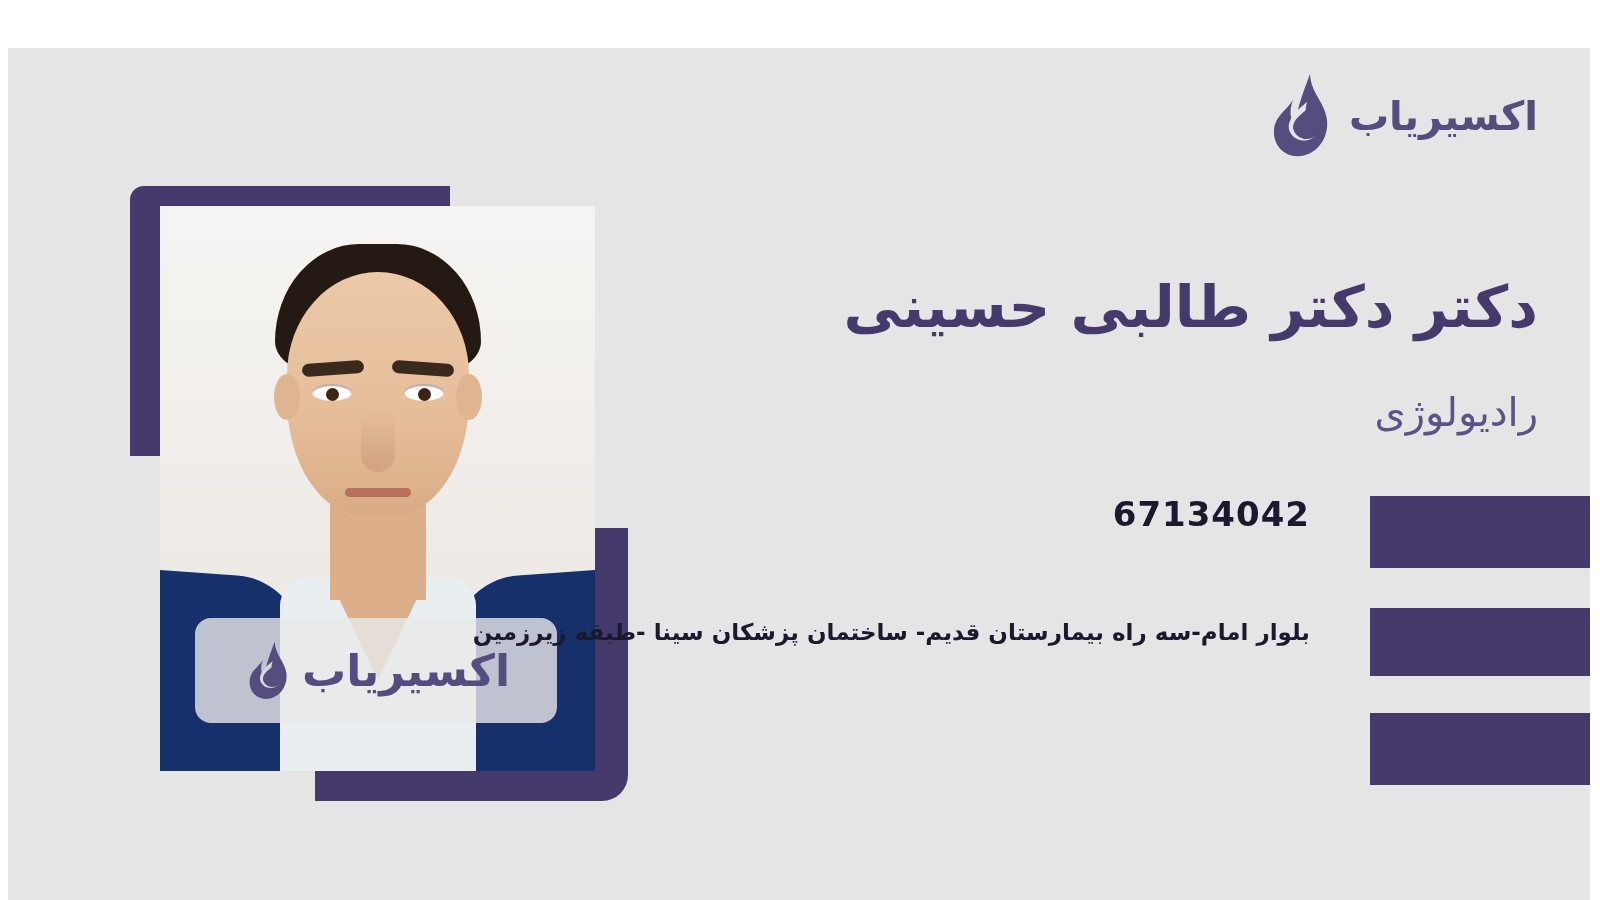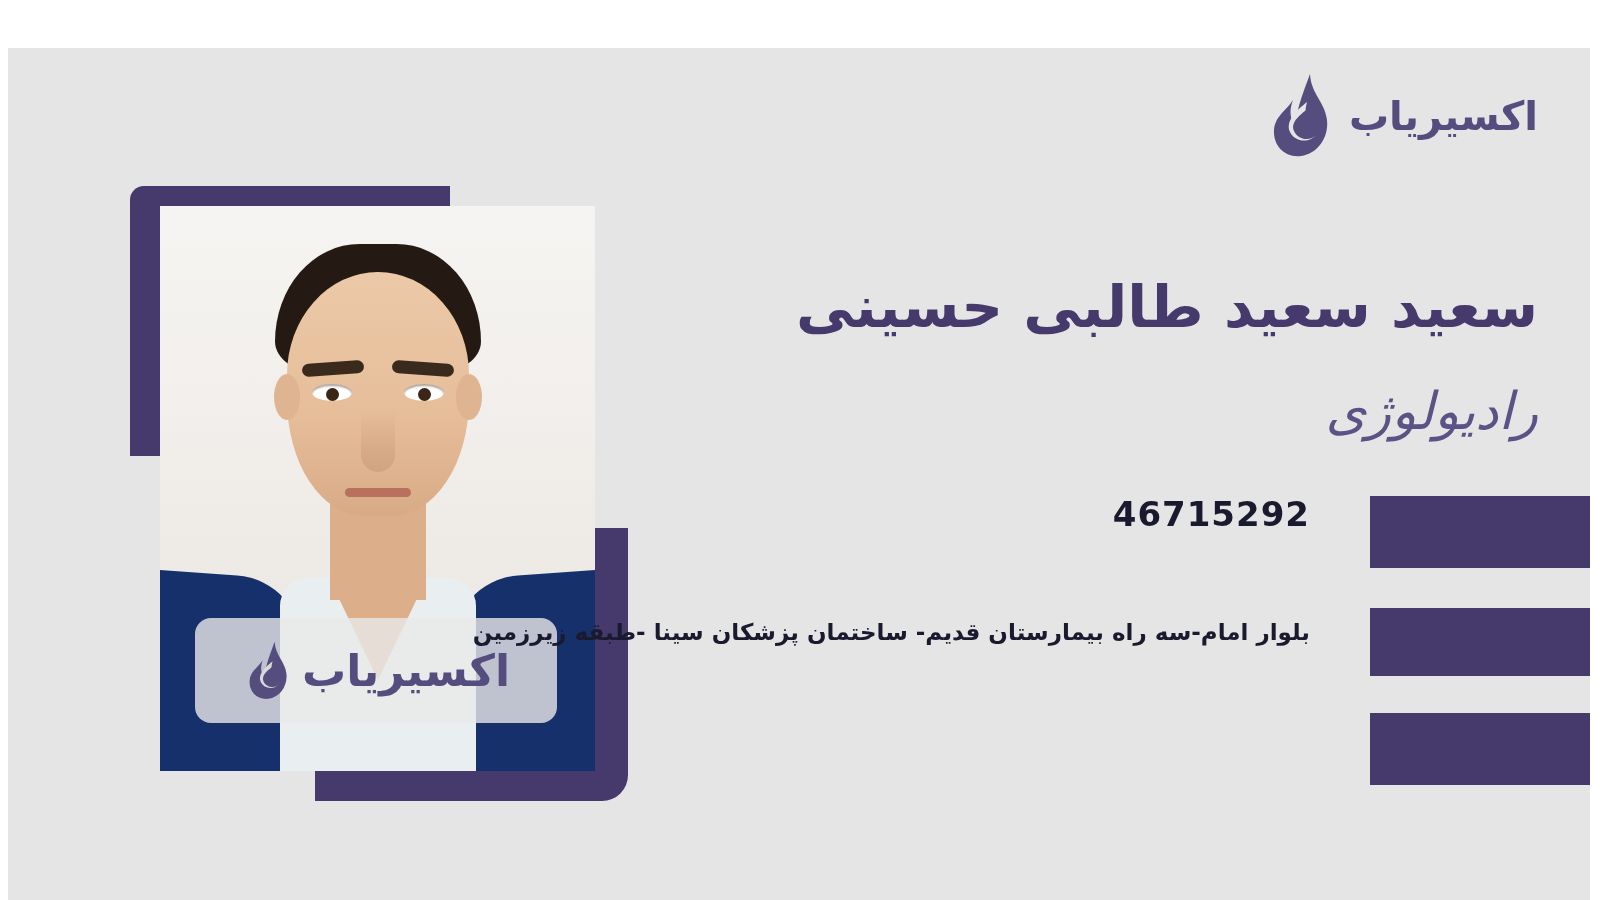--- a/index.html
+++ b/index.html
@@ -262,23 +262,22 @@
     top: 226px;
     font-size: 58px;
     font-weight: 700;
     color: #453a6b;
     white-space: nowrap;
     line-height: 1.15;
   }
   .doctor-specialty {
     position: absolute;
     right: 62px;
-    top: 332px;
-    font-size: 52px;
-    font-style: italic;
+    top: 340px;
+    font-size: 40px;
     font-weight: 400;
     color: #5b5386;
     white-space: nowrap;
     line-height: 1.2;
   }
   .doctor-phone {
     position: absolute;
     right: 290px;
     top: 446px;
     font-size: 34px;
@@ -347,17 +346,17 @@
       <path d="M47 2 C48 22 62 30 64 48 C66 66 54 82 38 84 C22 86 10 74 11 58 C12 44 24 38 30 28 C24 44 30 54 38 56 C30 46 36 32 47 2 Z" fill="#554d7e"></path>
       <path d="M44 30 C40 44 44 56 54 62 C46 72 32 70 27 60 C22 49 34 38 44 30 Z" fill="#d9d9d9"></path>
       <path d="M46 36 C43 48 47 57 55 62 C47 70 35 68 31 59 C27 50 38 42 46 36 Z" fill="#554d7e"></path>
     </svg>
   </div>
 
   <div class="bar bar-1"></div>
   <div class="bar bar-2"></div>
   <div class="bar bar-3"></div>
 
-  <div class="doctor-name">سعید سعید طالبی حسینی</div>
+  <div class="doctor-name">دکتر دکتر طالبی حسینی</div>
   <div class="doctor-specialty">رادیولوژی</div>
-  <div class="doctor-phone">46715292</div>
+  <div class="doctor-phone">67134042</div>
   <div class="doctor-address">بلوار امام-سه راه بیمارستان قدیم- ساختمان پزشکان سینا -طبقه زیرزمین</div>
 </div>
 
 </body></html>

